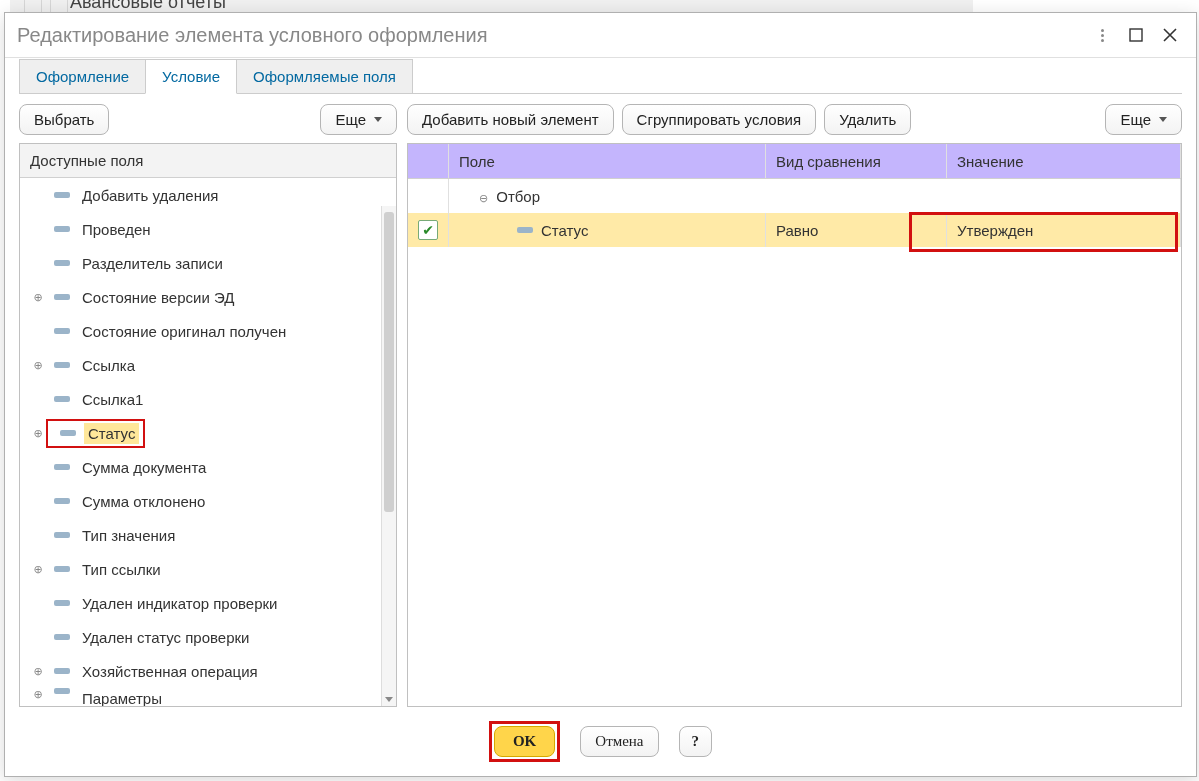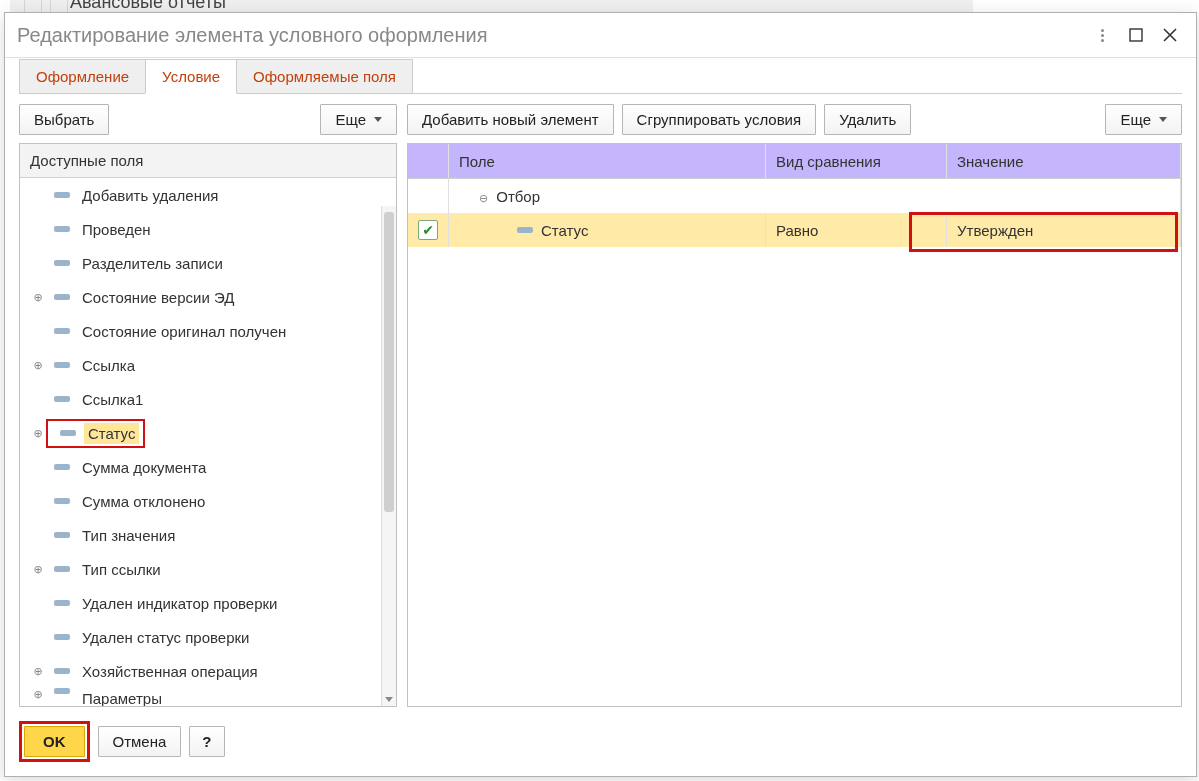--- a/index.html
+++ b/index.html
@@ -69,21 +69,21 @@
     background: #fff;
   }
   .tab {
     padding: 8px 16px;
     border: 1px solid #ccc;
     background: #efefef;
     margin-right: -1px;
     position: relative;
     top: 1px;
     font-size: 15px;
-    color: #c2410c;
+    color: #0369a1;
   }
   .tab.active {
     background: #fff;
     border-bottom: 1px solid #fff;
     z-index: 2;
   }
   .tab-underline {
     border-bottom: 1px solid #ccc;
     margin: 0 14px;
   }
@@ -110,21 +110,21 @@
     margin-bottom: 8px;
     align-items: center;
   }
   .spacer { flex: 1; }
   .btn {
     border: 1px solid #b5b5b5;
     background: linear-gradient(#fff,#f3f3f3);
     padding: 6px 14px;
     font-size: 15px;
     color: #222;
-    border-radius: 1px;
+    border-radius: 8px;
     display: inline-flex;
     align-items: center;
     gap: 4px;
     white-space: nowrap;
   }
   .btn .caret {
     width: 0; height: 0;
     border-left: 4px solid transparent;
     border-right: 4px solid transparent;
     border-top: 5px solid #555;
@@ -265,24 +265,25 @@
   .chk::after{
     content:"✔"; color:#2a8a2a; font-size:14px; line-height:1;
   }
   .val-highlight {
     border:3px solid #d21010;
     position:absolute;
     pointer-events:none;
   }
   .footer {
     display:flex;
-    justify-content:flex-start;
+    justify-content:center;
     align-items:center;
-    gap:8px;
+    gap:20px;
     padding: 14px;
+    font-family: Liberation Serif, serif;
   }
   .btn.ok {
     background:#ffd54a;
     border-color:#d6a800;
     font-weight:bold;
     color:#222;
     padding:6px 18px;
   }
   .ok-wrap {
     border:3px solid #d21010;

